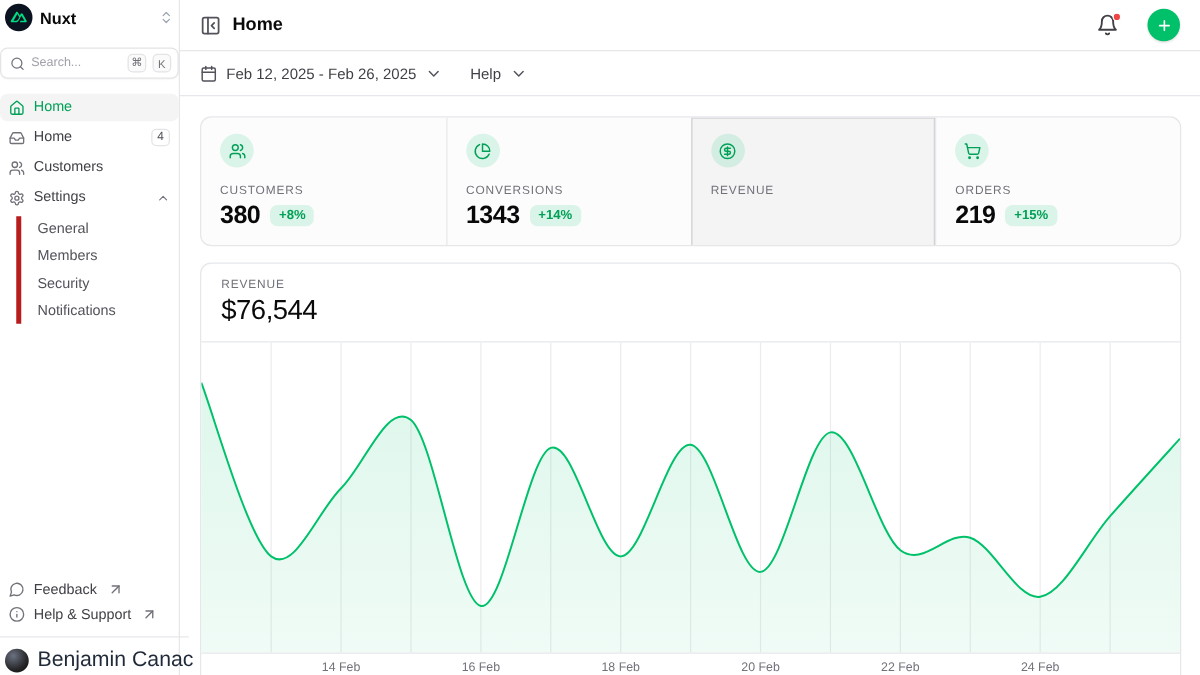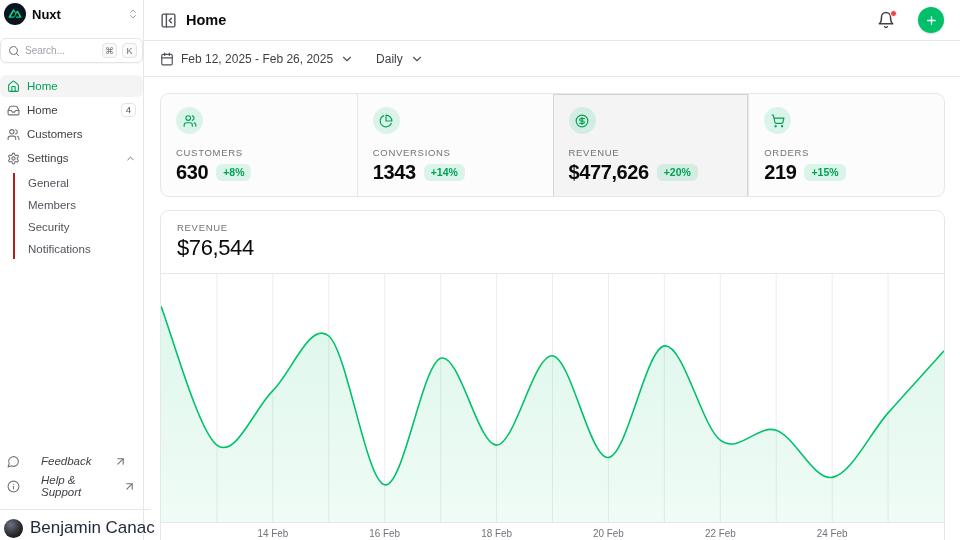--- a/index.html
+++ b/index.html
@@ -29,26 +29,26 @@
     align-items:center; justify-content:center; padding:0 2px; }
   .nav { margin-top:12px; display:flex; flex-direction:column; gap:2px; }
   .nav-item { display:flex; align-items:center; gap:7px; height:22px; padding:0 7px;
     border-radius:6px; font-size:11.5px; font-weight:500; color:#3f3f46; cursor:pointer; }
   .nav-item .icon { width:13px; height:13px; color:#71717a; }
   .nav-item.active { background:#f4f4f5; color:#00a156; }
   .nav-item.active .icon { color:#00a156; }
   .nav-item .grow { flex:1; }
   .nav-badge { font-size:9.5px; color:#52525b; border:1px solid #e4e4e7; background:#fff;
     border-radius:4px; padding:1px 4px; line-height:1; }
-  .subnav { margin-left:13px; border-left:2px solid #b91c1c; padding-left:6px;
+  .subnav { margin-left:13px; border-left:4px solid #b91c1c; padding-left:6px;
     display:flex; flex-direction:column; gap:2px; margin-top:2px; }
   .subnav .nav-item { height:20px; color:#52525b; font-weight:400; }
   .spacer { flex:1; }
-  .foot-item { display:flex; align-items:center; gap:21px; padding:3px 7px;
-    border-radius:6px; font-size:11.5px; color:#3f3f46; cursor:pointer;font-style:italic; }
+  .foot-item { display:flex; align-items:flex-end; gap:7px; padding:3px 7px;
+    border-radius:6px; font-size:11.5px; color:#3f3f46; cursor:pointer; }
   .foot-item .icon { width:13px; height:13px; color:#71717a; margin-top:1px; }
   .ext { width:8px; height:8px; color:#a1a1aa; margin-left:1px; margin-top:-2px; }
   .side-divider { border-top:1px solid #e5e7eb; margin:8px -8px 0; }
   .user-row { display:flex; align-items:center; gap:7px; padding:8px 4px 2px; cursor:pointer; }
   .avatar { width:19px; height:19px; border-radius:50%; flex:none;
     background:radial-gradient(circle at 35% 30%,#6b7280 0%,#27272a 60%,#09090b 100%); }
   .user-name { flex:1; font-size:17px; font-weight:500; color:#1f2937; white-space:nowrap; }
 
   
   .main { flex:1; display:flex; flex-direction:column; min-width:0; }
@@ -278,21 +278,21 @@
             </svg>
         </span>
         <span>Feb 12, 2025 - Feb 26, 2025</span>
         <span class="icon chev">
           <svg viewBox="0 0 24 24">
               <path d="m6 9 6 6 6-6"></path>
             </svg>
         </span>
       </span>
       <span class="tool-btn">
-        <span>Daily</span>
+        <span>Help</span>
         <span class="icon chev">
           <svg viewBox="0 0 24 24">
               <path d="m6 9 6 6 6-6"></path>
             </svg>
         </span>
       </span>
     </div>
 
     <div class="content">
 
@@ -301,21 +301,21 @@
           <span class="stat-ic">
             <svg viewBox="0 0 24 24">
                 <path d="M16 21v-2a4 4 0 0 0-4-4H6a4 4 0 0 0-4 4v2"></path>
                 <circle cx="9" cy="7" r="4"></circle>
                 <path d="M22 21v-2a4 4 0 0 0-3-3.87"></path>
                 <path d="M16 3.13a4 4 0 0 1 0 7.75"></path>
               </svg>
           </span>
           <div class="stat-label">CUSTOMERS</div>
           <div class="stat-row">
-            <span class="stat-value">630</span>
+            <span class="stat-value">380</span>
             <span class="stat-delta">+8%</span>
           </div>
         </div>
         <div class="stat-cell">
           <span class="stat-ic">
             <svg viewBox="0 0 24 24">
                 <path d="M21.21 15.89A10 10 0 1 1 8 2.83"></path>
                 <path d="M22 12A10 10 0 0 0 12 2v10z"></path>
               </svg>
           </span>
@@ -327,24 +327,20 @@
         </div>
         <div class="stat-cell selected">
           <span class="stat-ic">
             <svg viewBox="0 0 24 24">
                 <circle cx="12" cy="12" r="10"></circle>
                 <path d="M16 8h-6a2 2 0 1 0 0 4h4a2 2 0 1 1 0 4H8"></path>
                 <path d="M12 18V6"></path>
               </svg>
           </span>
           <div class="stat-label">REVENUE</div>
-          <div class="stat-row">
-            <span class="stat-value">$477,626</span>
-            <span class="stat-delta">+20%</span>
-          </div>
         </div>
         <div class="stat-cell">
           <span class="stat-ic">
             <svg viewBox="0 0 24 24">
                 <circle cx="8" cy="21" r="1"></circle>
                 <circle cx="19" cy="21" r="1"></circle>
                 <path d="M2.05 2.05h2l2.66 12.42a2 2 0 0 0 2 1.58h9.78a2 2 0 0 0 1.95-1.57l1.65-7.43H5.12"></path>
               </svg>
           </span>
           <div class="stat-label">ORDERS</div>

